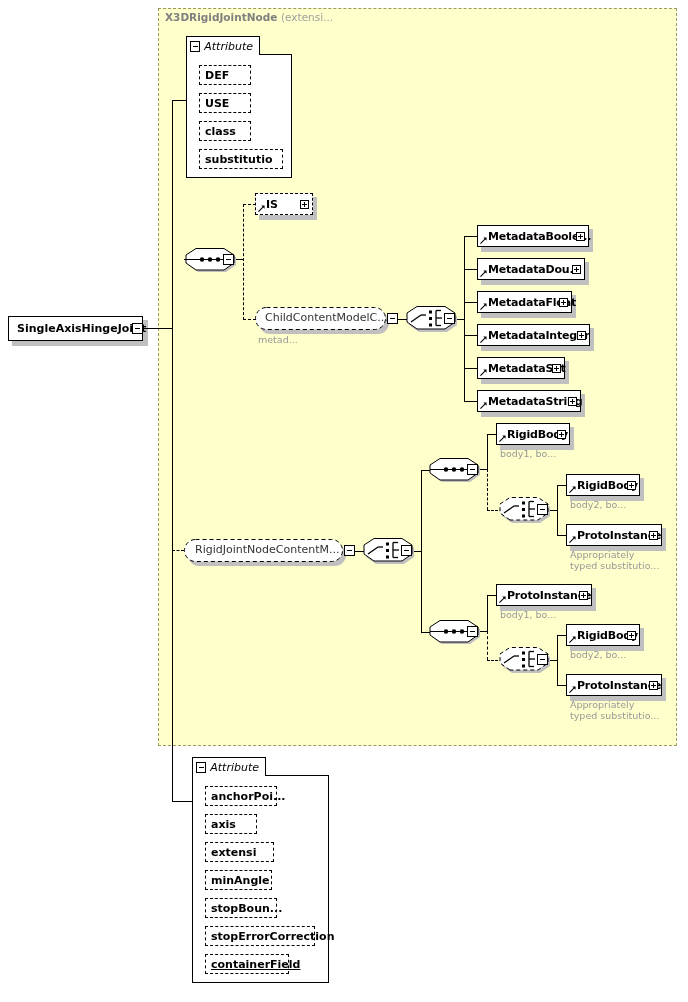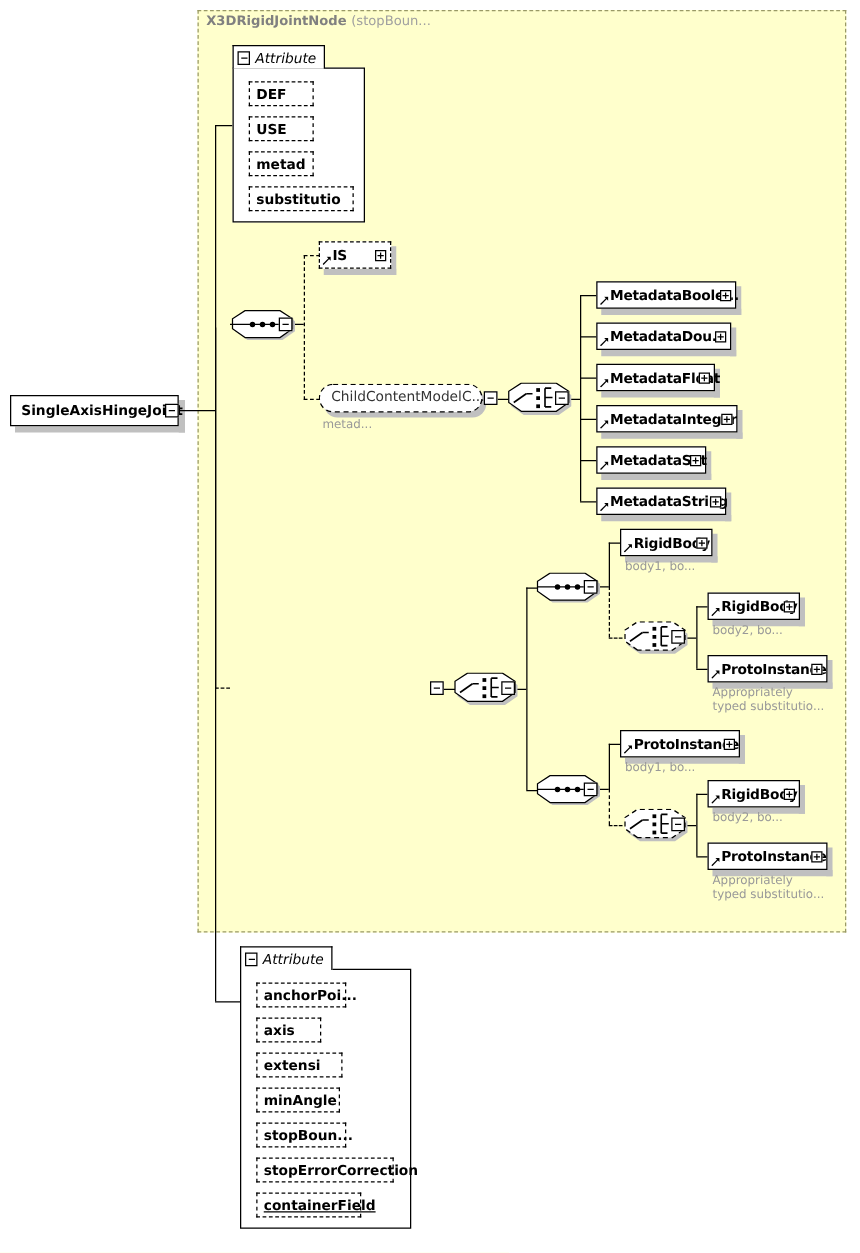--- a/index.html
+++ b/index.html
@@ -149,21 +149,21 @@
   .rootbox .lbl{font-size:11px;font-weight:bold;padding-left:8px;}
 </style>
 </head>
 <body>
 
 <div id="canvas">
 
   <div class="ext-box" style="left:158px;top:8px;width:519px;height:738px;"></div>
   <div class="ext-title" style="left:165px;top:11px;">
     <span>X3DRigidJointNode</span>
-    <span class="light">(stopBoun...</span>
+    <span class="light">(extensi...</span>
   </div>
 
   <div class="shadow" style="left:12px;top:341px;width:136px;height:5px;"></div>
   <div class="shadow" style="left:143px;top:320px;width:5px;height:26px;"></div>
   <div class="rootbox" style="left:8px;top:316px;width:135px;height:25px;">
     <span class="lbl">SingleAxisHingeJoint</span>
   </div>
   <div class="minus" style="left:132px;top:323px;"></div>
 
   <div class="ln ln-h" style="left:143px;top:328px;width:29px;"></div>
@@ -186,21 +186,21 @@
     <div class="shadow" style="left:17px;top:85px;width:52px;height:4px;"></div>
     <div class="attr-item" style="left:13px;top:29px;width:52px;height:20px;">
       <span>DEF</span>
     </div>
     <div class="shadow" style="left:17px;top:49px;width:52px;height:4px;"></div>
     <div class="attr-item" style="left:13px;top:57px;width:52px;height:20px;">
       <span>USE</span>
     </div>
     <div class="shadow" style="left:17px;top:77px;width:52px;height:4px;"></div>
     <div class="attr-item" style="left:13px;top:85px;width:52px;height:20px;">
-      <span>metad</span>
+      <span>class</span>
     </div>
     <div class="shadow" style="left:17px;top:105px;width:84px;height:4px;"></div>
     <div class="attr-item" style="left:13px;top:113px;width:84px;height:20px;">
       <span>substitutio</span>
     </div>
   </div>
 
   <div class="comp" style="left:184px;top:248px;">
     <svg width="56" height="30" viewBox="0 0 56 30">
       <polygon points="14,24 4,17 4,9 14,2 42,2 52,9 52,17 42,24" fill="#c0c0c0"></polygon>
@@ -326,20 +326,27 @@
   <div class="ebox" style="left:477px;top:390px;width:104px;height:22px;">
     <svg class="refarrow" viewBox="0 0 8 8">
       <path d="M0.5,7.5 L6.5,1.5" stroke="#000" stroke-width="1.2" fill="none"></path>
         <polygon points="7.5,0.5 7.5,4.2 3.8,0.5" fill="#000"></polygon>
     </svg>
     <span class="lbl" style="padding-left:10px;">MetadataString</span>
   </div>
   <div class="plus" style="left:568px;top:397px;"></div>
 
   <div class="dln dln-h" style="left:172px;top:550px;width:12px;"></div>
+  <div class="abs" style="left:184px;top:539px;width:158px;height:24px;">
+    <svg width="164" height="30" viewBox="0 0 164 30" style="position:absolute;left:0;top:0;">
+      <rect x="4" y="5" width="158" height="22" rx="11" ry="11" fill="#c0c0c0"></rect>
+      <rect x="0.5" y="0.5" width="158" height="22" rx="11" ry="11" fill="#ffffff" stroke="#000" stroke-width="1" stroke-dasharray="4,3"></rect>
+    </svg>
+    <span style="position:absolute;left:11px;top:4px;font-size:11px;color:#333;white-space:nowrap;">RigidJointNodeContentM...</span>
+  </div>
   <div class="minus" style="left:344px;top:545px;"></div>
   <div class="ln ln-h" style="left:355px;top:551px;width:9px;"></div>
 
   <div class="comp" style="left:362px;top:538px;">
     <svg width="58" height="32" viewBox="0 0 58 32">
       <polygon points="14,26 4,19 4,10 14,3 42,3 52,10 52,19 42,26" fill="#c0c0c0"></polygon>
       <polygon points="12,23 2,16 2,7 12,0.5 40,0.5 50,7 50,16 40,23" fill="#ffffff" stroke="#000" stroke-width="1"></polygon>
       <path d="M6,16 L16,9" stroke="#000" stroke-width="1.3" fill="none"></path>
       <line x1="16" y1="9" x2="21" y2="9" stroke="#000" stroke-width="1.3"></line>
       <rect x="24" y="4.5" width="3" height="3" fill="#000"></rect>

